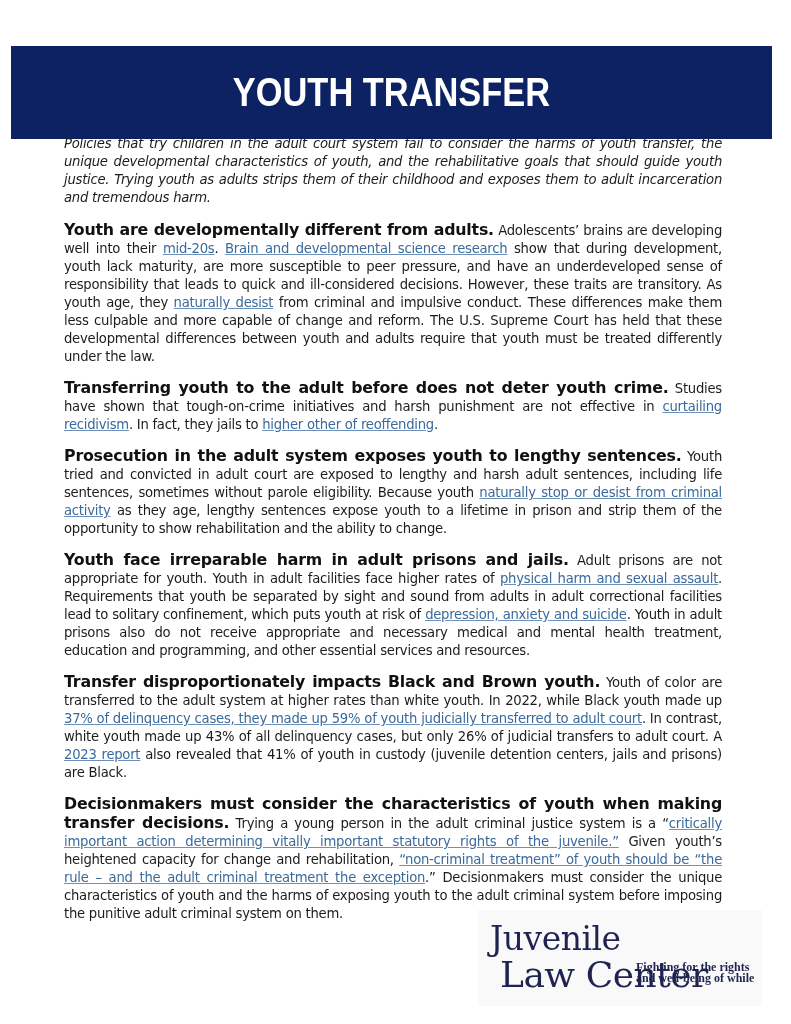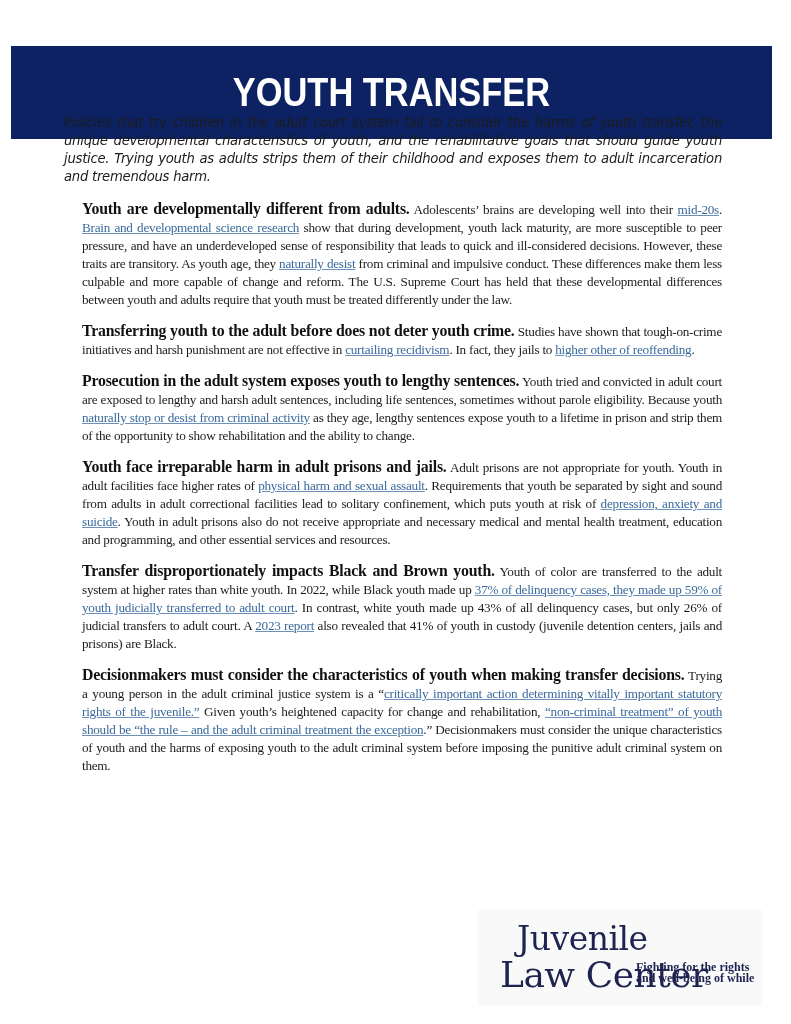--- a/index.html
+++ b/index.html
@@ -6,39 +6,39 @@
   body { width: 791px; height: 1024px; position: relative; overflow: hidden; }
   .banner {
     position: absolute; left: 11px; top: 6px; width: 761px; height: 93px;
     background: #0c2262; display: flex; align-items: center; justify-content: center; margin-top: 40px;
   }
   .banner-title {
     color: #ffffff; font-family: "Liberation Sans", sans-serif; font-weight: bold;
     font-size: 40px; letter-spacing: 0px; transform: scaleX(0.86); transform-origin: center;
   }
   .content {
-    position: absolute; left: 64px; top: 114px; width: 658px;
+    position: absolute; left: 64px; top: 135px; width: 658px;
     font-family: "DejaVu Sans", sans-serif; color: #1c1c1c;
   }
   .intro {
     font-style: italic; font-size: 13.2px; line-height: 18px; text-align: justify;
     margin: 0 0 14px 0; letter-spacing: -0.25px;
   }
-  .section { margin: 0 0 13px 18px; font-size: 13.2px; line-height: 18px; text-align: justify; letter-spacing: -0.25px; font-family: Liberation Serif, serif; }
+  .section { margin: 0 0 13px 0; font-size: 13.2px; line-height: 18px; text-align: justify; letter-spacing: -0.25px; }
   .section .heading { font-weight: bold; font-size: 15.8px; color: #111; letter-spacing: -0.2px; }
   .section a, .link {
     color: #3a6a9c; text-decoration: underline; text-decoration-color: #6d90b8;
   }
   .logo-box {
     position: absolute; left: 478px; top: 910px; width: 284px; height: 96px;
     background: #f9f9fa;
   }
   .logo-juvenile {
     position: absolute; left: 490px; top: 919px; font-family: "DejaVu Serif", serif;
-    font-size: 33px; color: #1f2350; letter-spacing: -0.5px; line-height: 40px; margin-left: 27px;
+    font-size: 33px; color: #1f2350; letter-spacing: -0.5px; line-height: 40px;
   }
   .logo-lawcenter {
     position: absolute; left: 500px; top: 955px; font-family: "DejaVu Serif", serif;
     font-size: 36px; color: #1f2350; letter-spacing: -0.5px; line-height: 40px;
   }
   .logo-tagline {
     position: absolute; left: 636px; top: 962px; font-family: Liberation Serif, serif;
     font-size: 12px; line-height: 11px; color: #1f2350; font-weight: bold; width: 130px;
   }
 </style>

